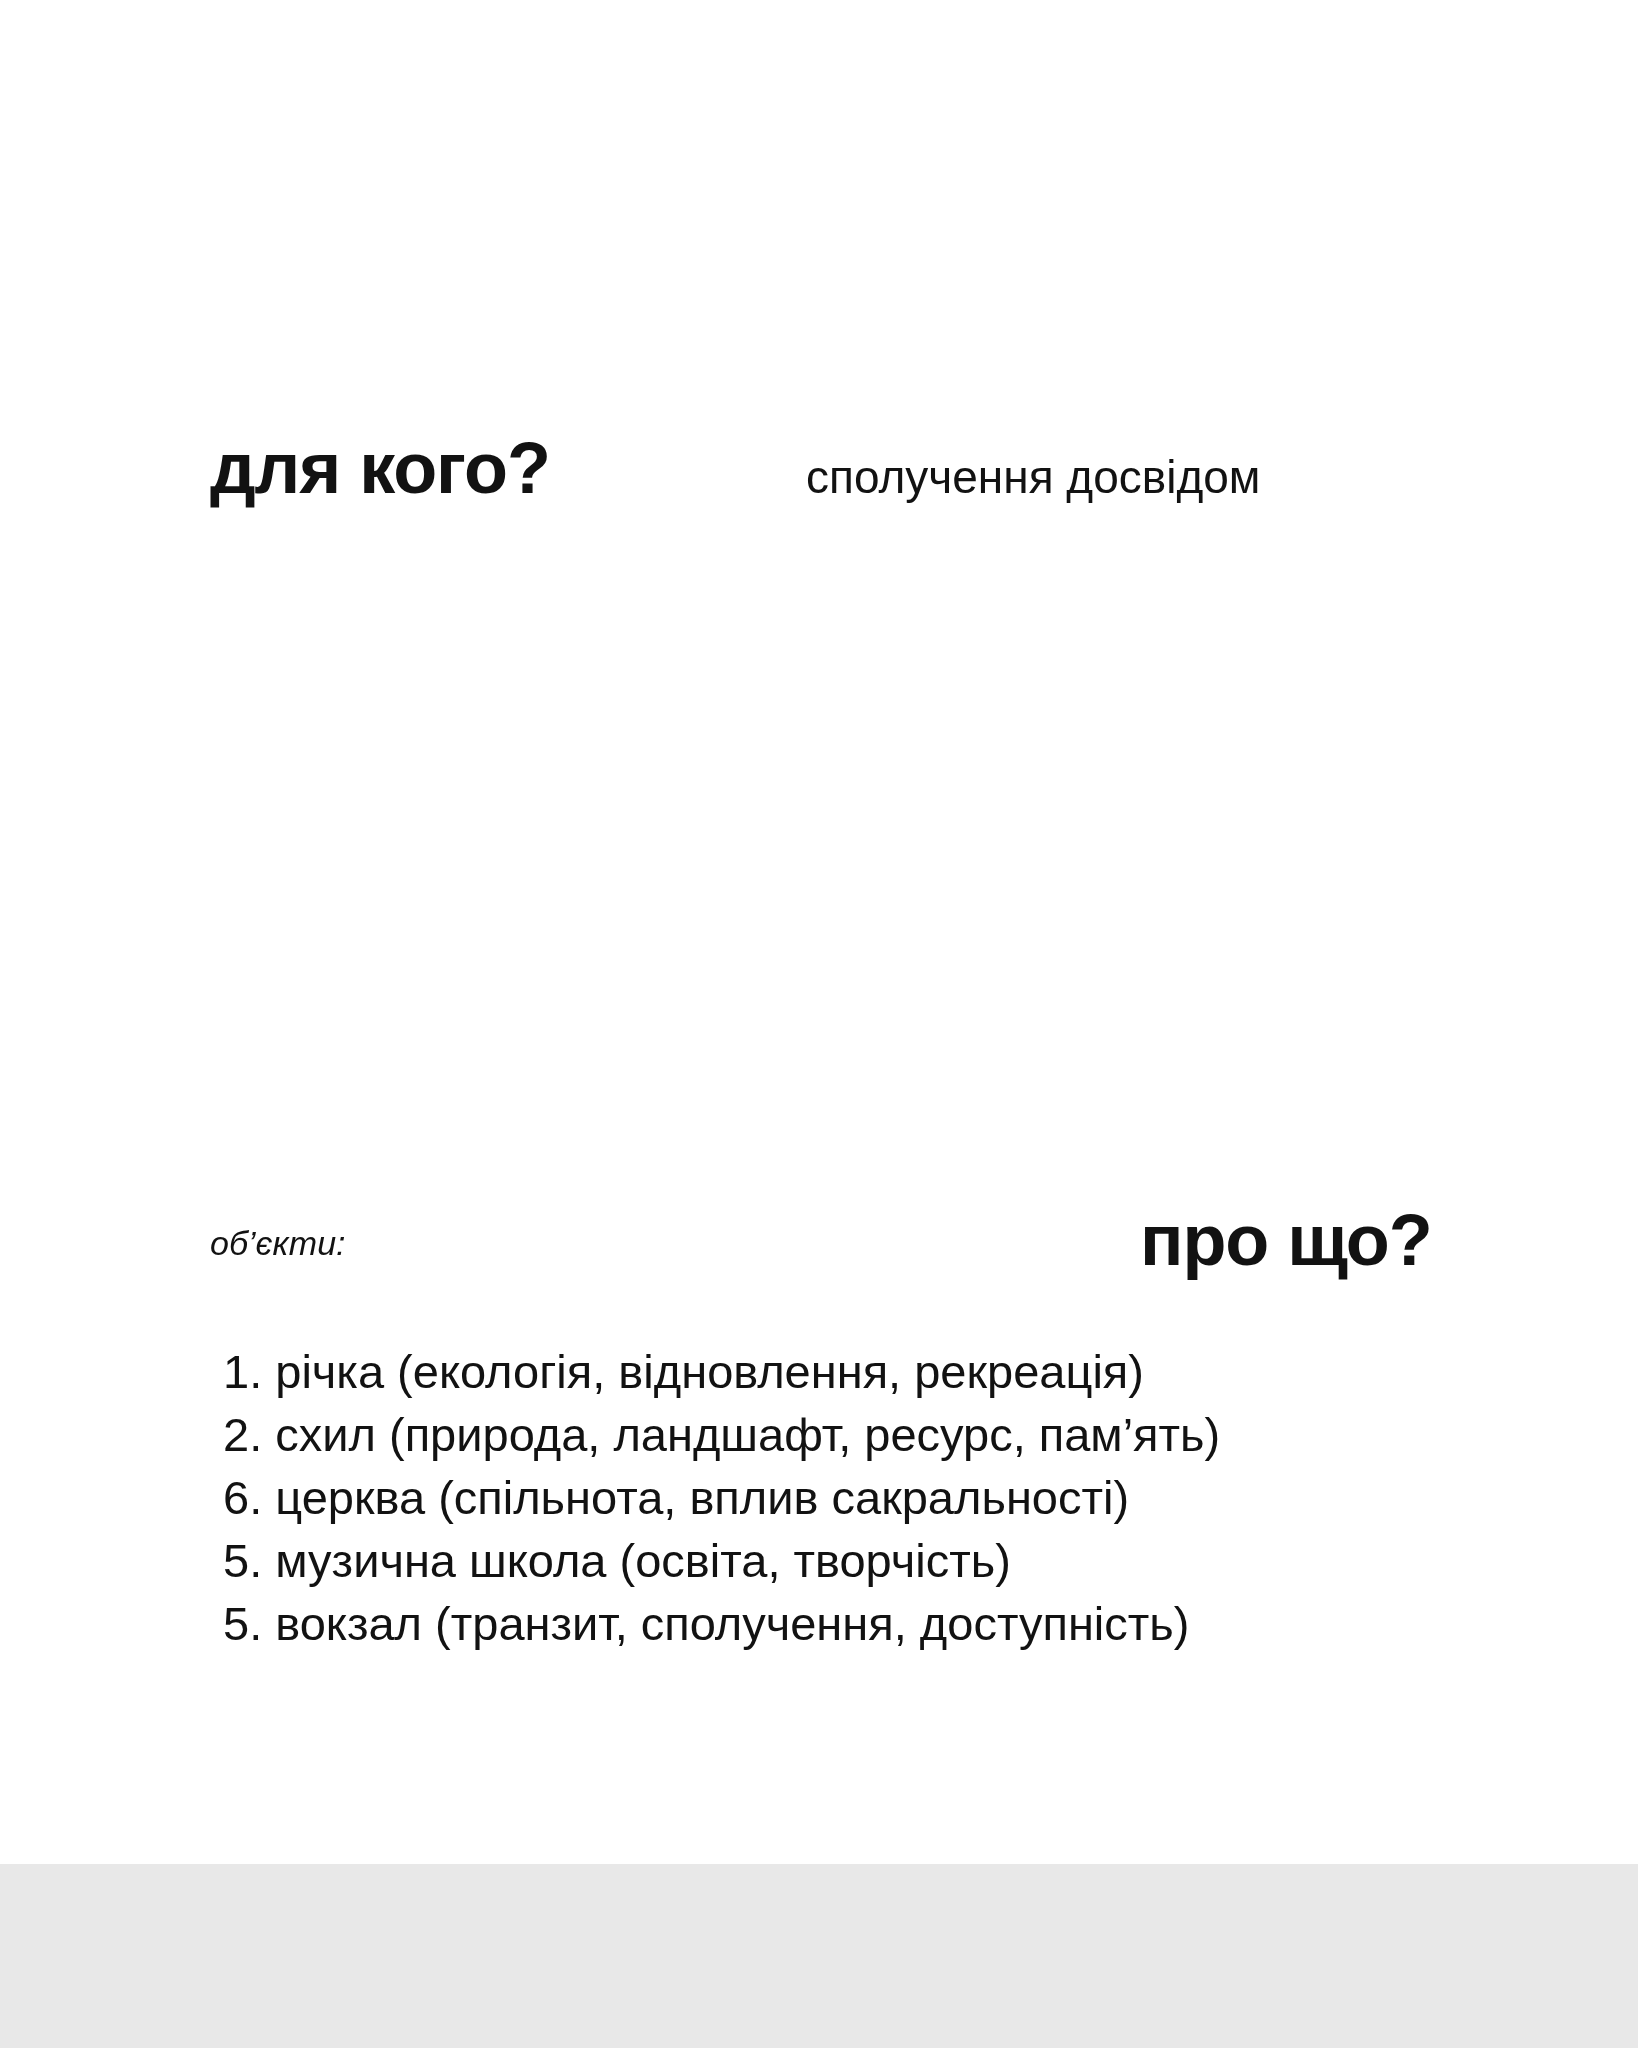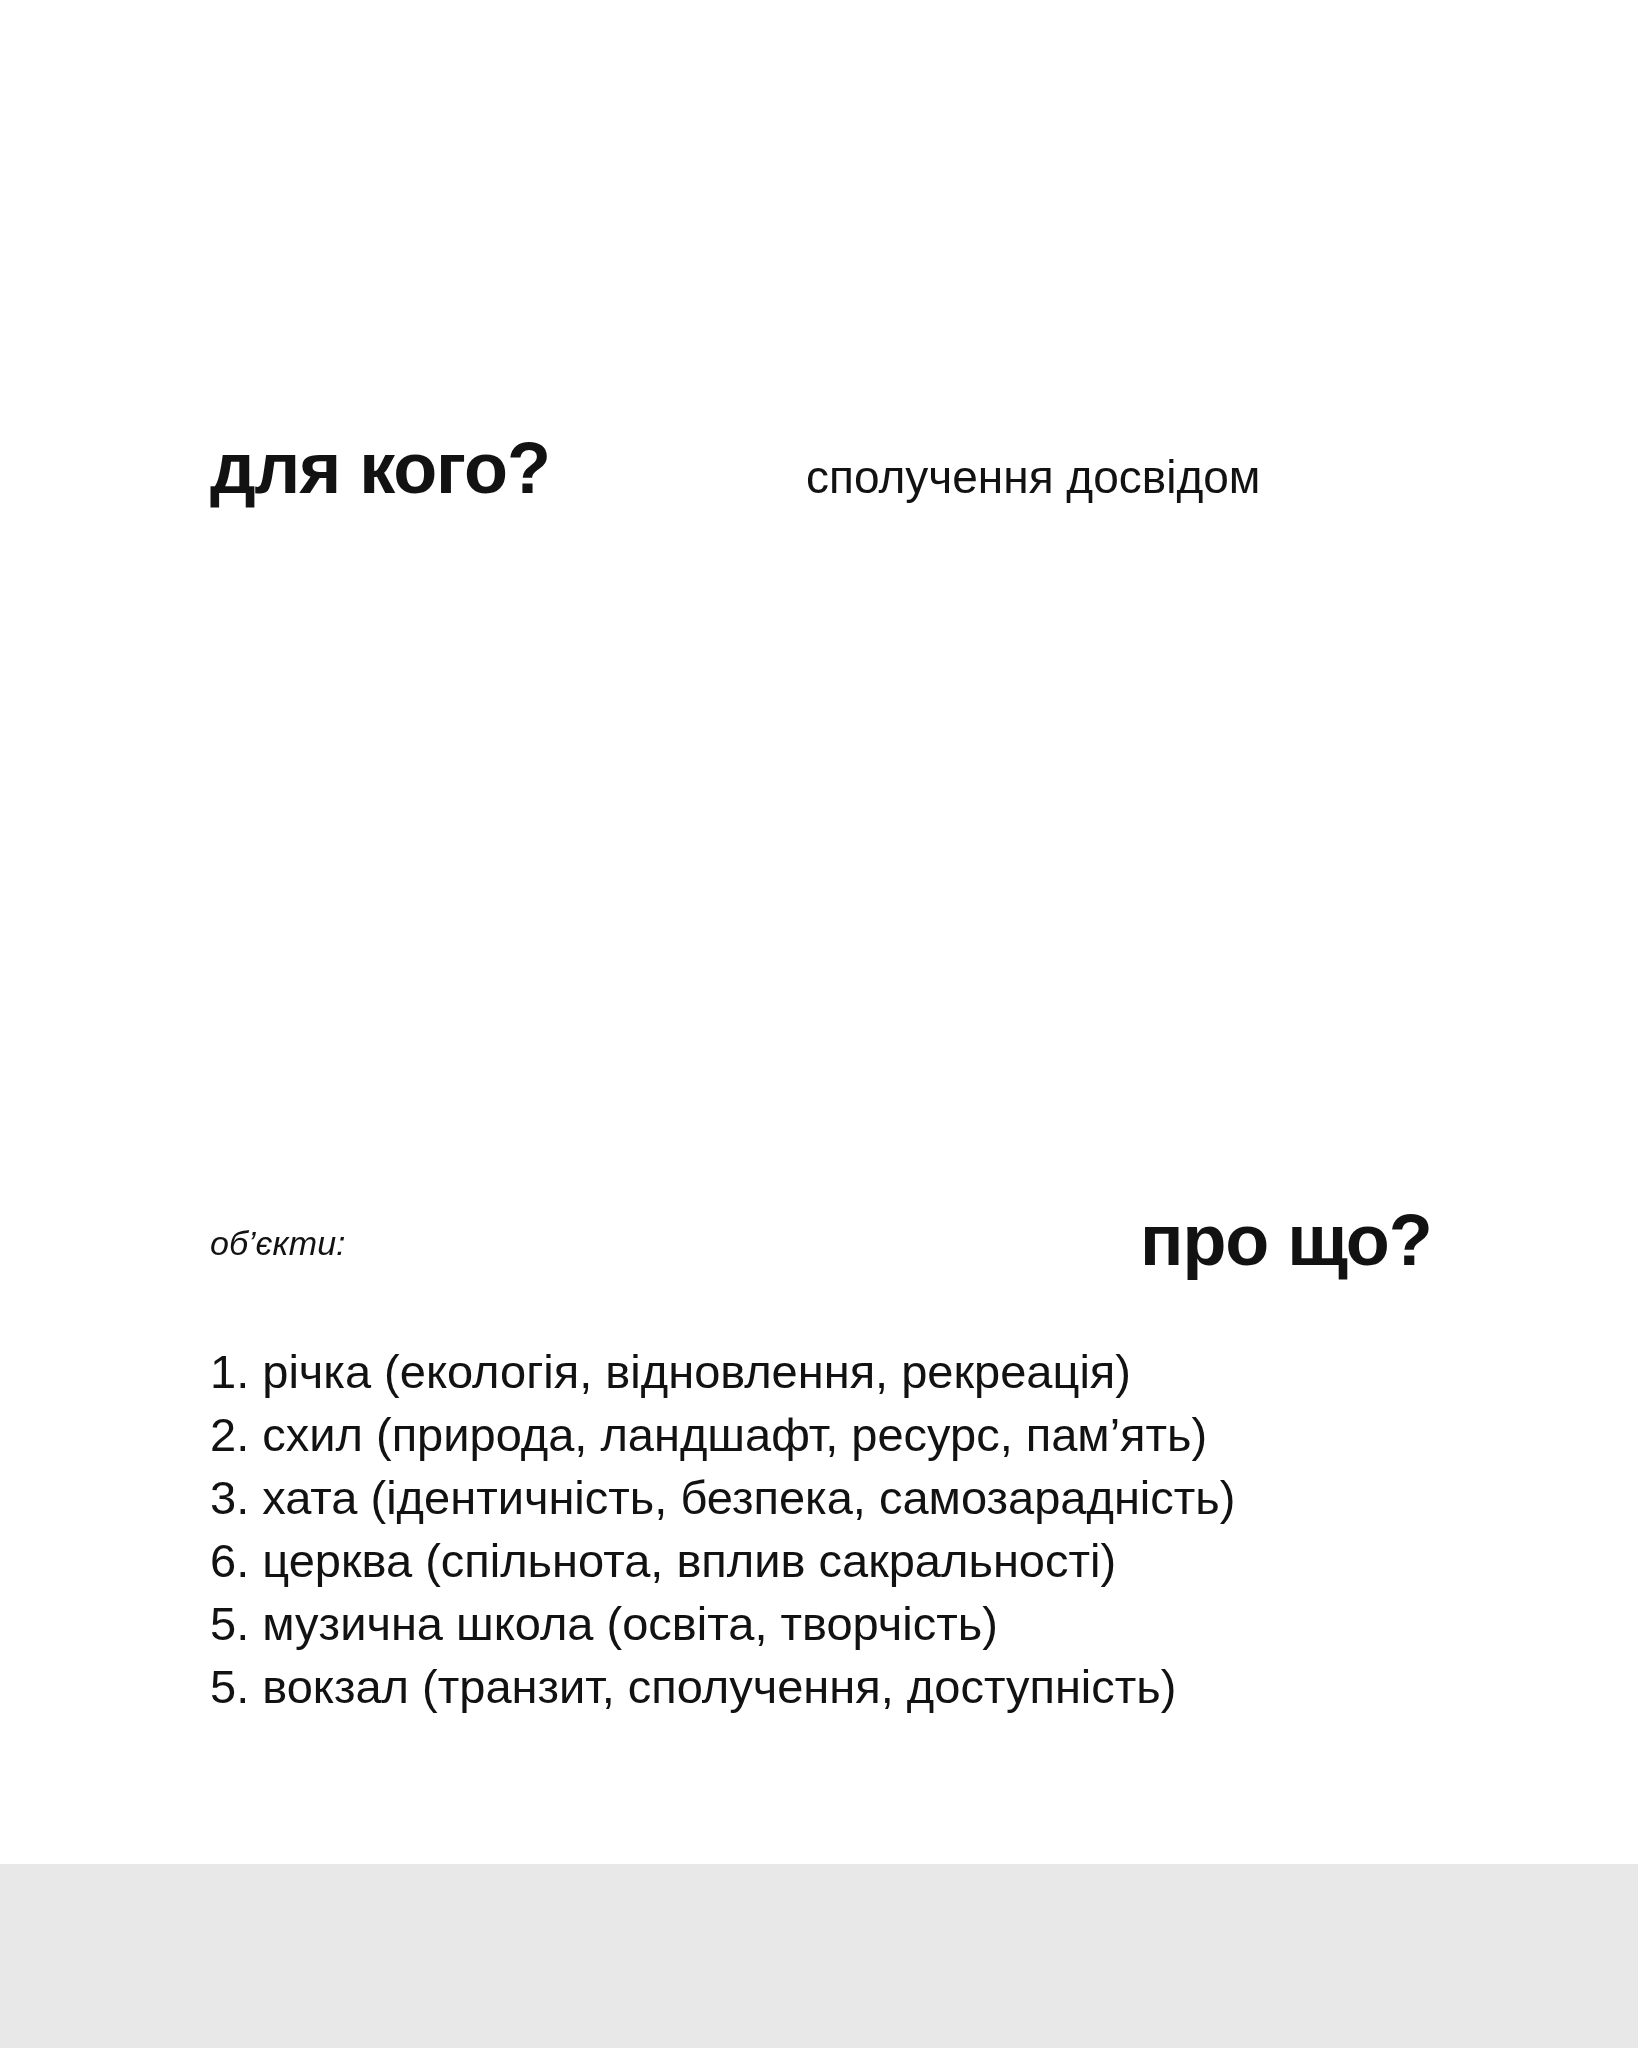--- a/index.html
+++ b/index.html
@@ -58,39 +58,39 @@
   .objects-list {
     position: absolute;
     left: 210px;
     top: 1340px;
     font-size: 47px;
     line-height: 63px;
     font-weight: 400;
   }
   .objects-list .list-item {
     white-space: nowrap;
+    margin-left: 13px;
   }
 </style>
 </head>
 <body>
 
 <div class="page">
 
   <h1 class="heading heading-audience">для кого?</h1>
 
   <div class="description">
     <div class="line">сполучення досвідом</div>
   </div>
 
   <h1 class="heading heading-topic">про що?</h1>
 
   <div class="objects-label">об’єкти:</div>
 
   <div class="objects-list">
     <div class="list-item">1. річка (екологія, відновлення, рекреація)</div>
     <div class="list-item">2. схил (природа, ландшафт, ресурс, пам’ять)</div>
-    <div class="list-item">3. хата (ідентичність, безпека, самозарадність)</div>
     <div class="list-item">6. церква (спільнота, вплив сакральності)</div>
     <div class="list-item">5. музична школа (освіта, творчість)</div>
     <div class="list-item">5. вокзал (транзит, сполучення, доступність)</div>
   </div>
 
 </div>
 
 </body></html>

